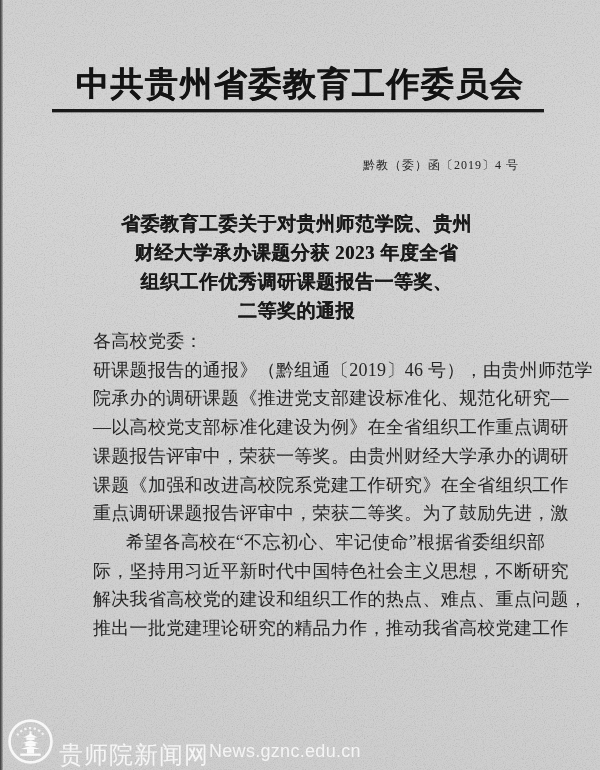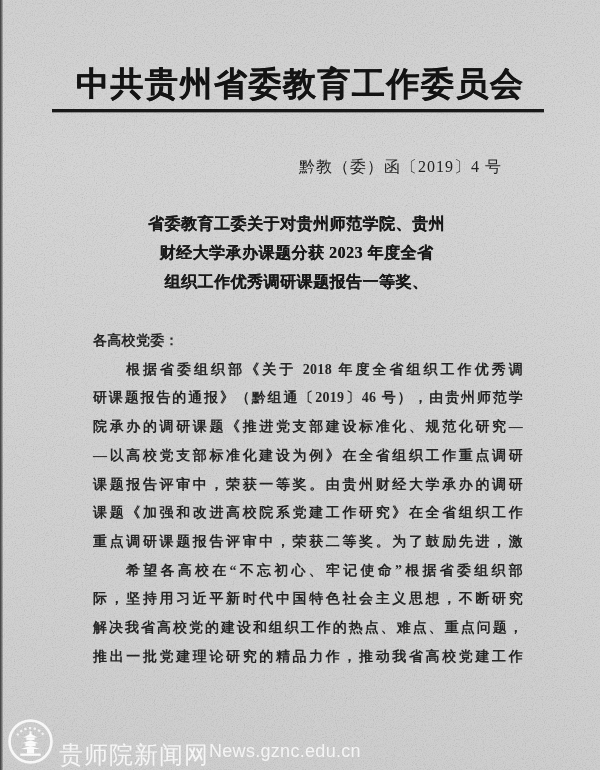--- a/index.html
+++ b/index.html
@@ -32,42 +32,41 @@
     text-shadow: 0.4px 0.4px 0 #141414;
     white-space: nowrap;
   }
   .header-rule {
     position: absolute; top: 109px; left: 52px;
     width: 492px; height: 3px;
     background: #1a1a1a;
     box-shadow: 0 1px 0 rgba(90,90,90,.55);
   }
   .doc-number {
-    position: absolute; top: 157px; right: 98px;
-    font-size: 16px; letter-spacing: 1px;
+    position: absolute; top: 157px; right: 81px;
+    font-size: 12px; letter-spacing: 1px;
     color: #222;
     white-space: nowrap;
   }
   .doc-title {
     position: absolute; top: 209px; left: 40px; right: 47px;
     text-align: center;
-    font-size: 16px; font-weight: bold;
+    font-size: 19px; font-weight: bold;
     letter-spacing: 0.5px;
     line-height: 29px;
     color: #1a1a1a;
     text-shadow: 0.3px 0.3px 0 #1a1a1a;
   }
   .doc-body {
     position: absolute; top: 327px; left: 93px;
     width: 430px;
-    font-size: 14px;
+    font-size: 18px;
     line-height: 28.7px;
     letter-spacing: 0.3px;
     color: #262626;
-    font-weight: bold;
   }
   .body-line {
     text-align: justify;
     text-align-last: justify;
     white-space: nowrap;
   }
   .body-line.short {
     text-align-last: left;
     white-space: nowrap;
   }
@@ -111,25 +110,25 @@
   <div class="org-name">中共贵州省委教育工作委员会</div>
 
   <div class="header-rule"></div>
 
   <div class="doc-number">黔教（委）函〔2019〕4 号</div>
 
   <div class="doc-title">
     <div>省委教育工委关于对贵州师范学院、贵州</div>
     <div>财经大学承办课题分获 2023 年度全省</div>
     <div>组织工作优秀调研课题报告一等奖、</div>
+    <div>二等奖的通报</div>
   </div>
 
   <div class="doc-body">
     <div class="body-line short">各高校党委：</div>
-    <div class="body-line indent">根据省委组织部《关于 2018 年度全省组织工作优秀调</div>
     <div class="body-line">研课题报告的通报》（黔组通〔2019〕46 号），由贵州师范学</div>
     <div class="body-line">院承办的调研课题《推进党支部建设标准化、规范化研究—</div>
     <div class="body-line">—以高校党支部标准化建设为例》在全省组织工作重点调研</div>
     <div class="body-line">课题报告评审中，荣获一等奖。由贵州财经大学承办的调研</div>
     <div class="body-line">课题《加强和改进高校院系党建工作研究》在全省组织工作</div>
     <div class="body-line">重点调研课题报告评审中，荣获二等奖。为了鼓励先进，激</div>
     <div class="body-line indent">希望各高校在“不忘初心、牢记使命”根据省委组织部</div>
     <div class="body-line">际，坚持用习近平新时代中国特色社会主义思想，不断研究</div>
     <div class="body-line">解决我省高校党的建设和组织工作的热点、难点、重点问题，</div>
     <div class="body-line">推出一批党建理论研究的精品力作，推动我省高校党建工作</div>

